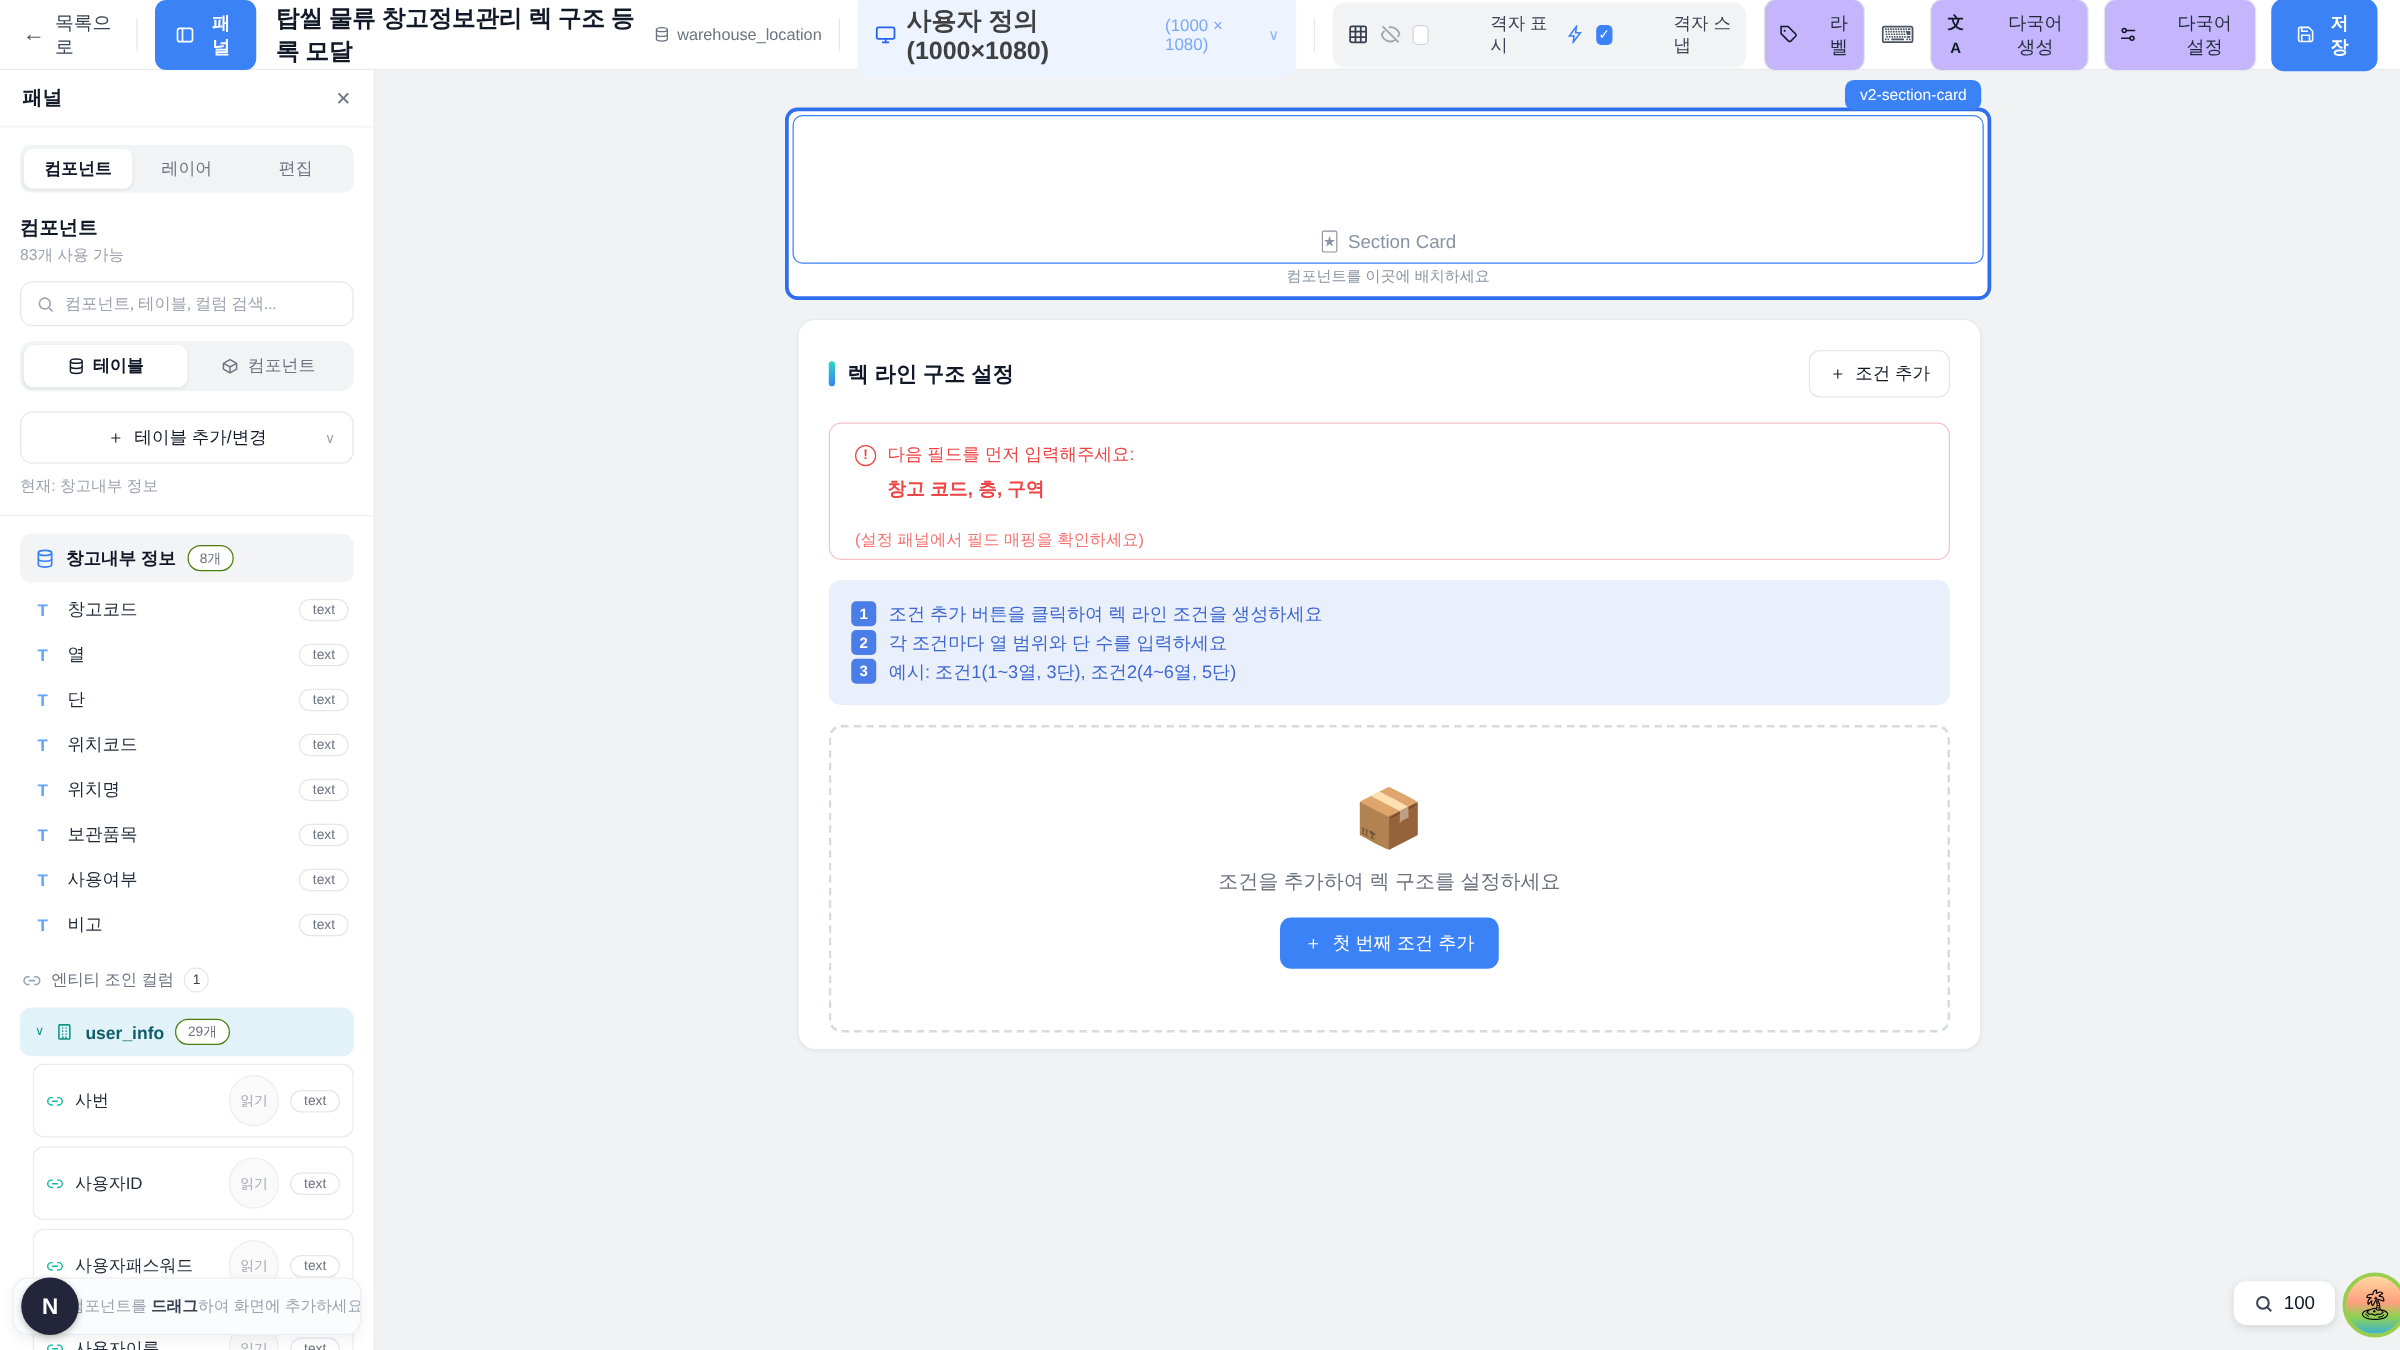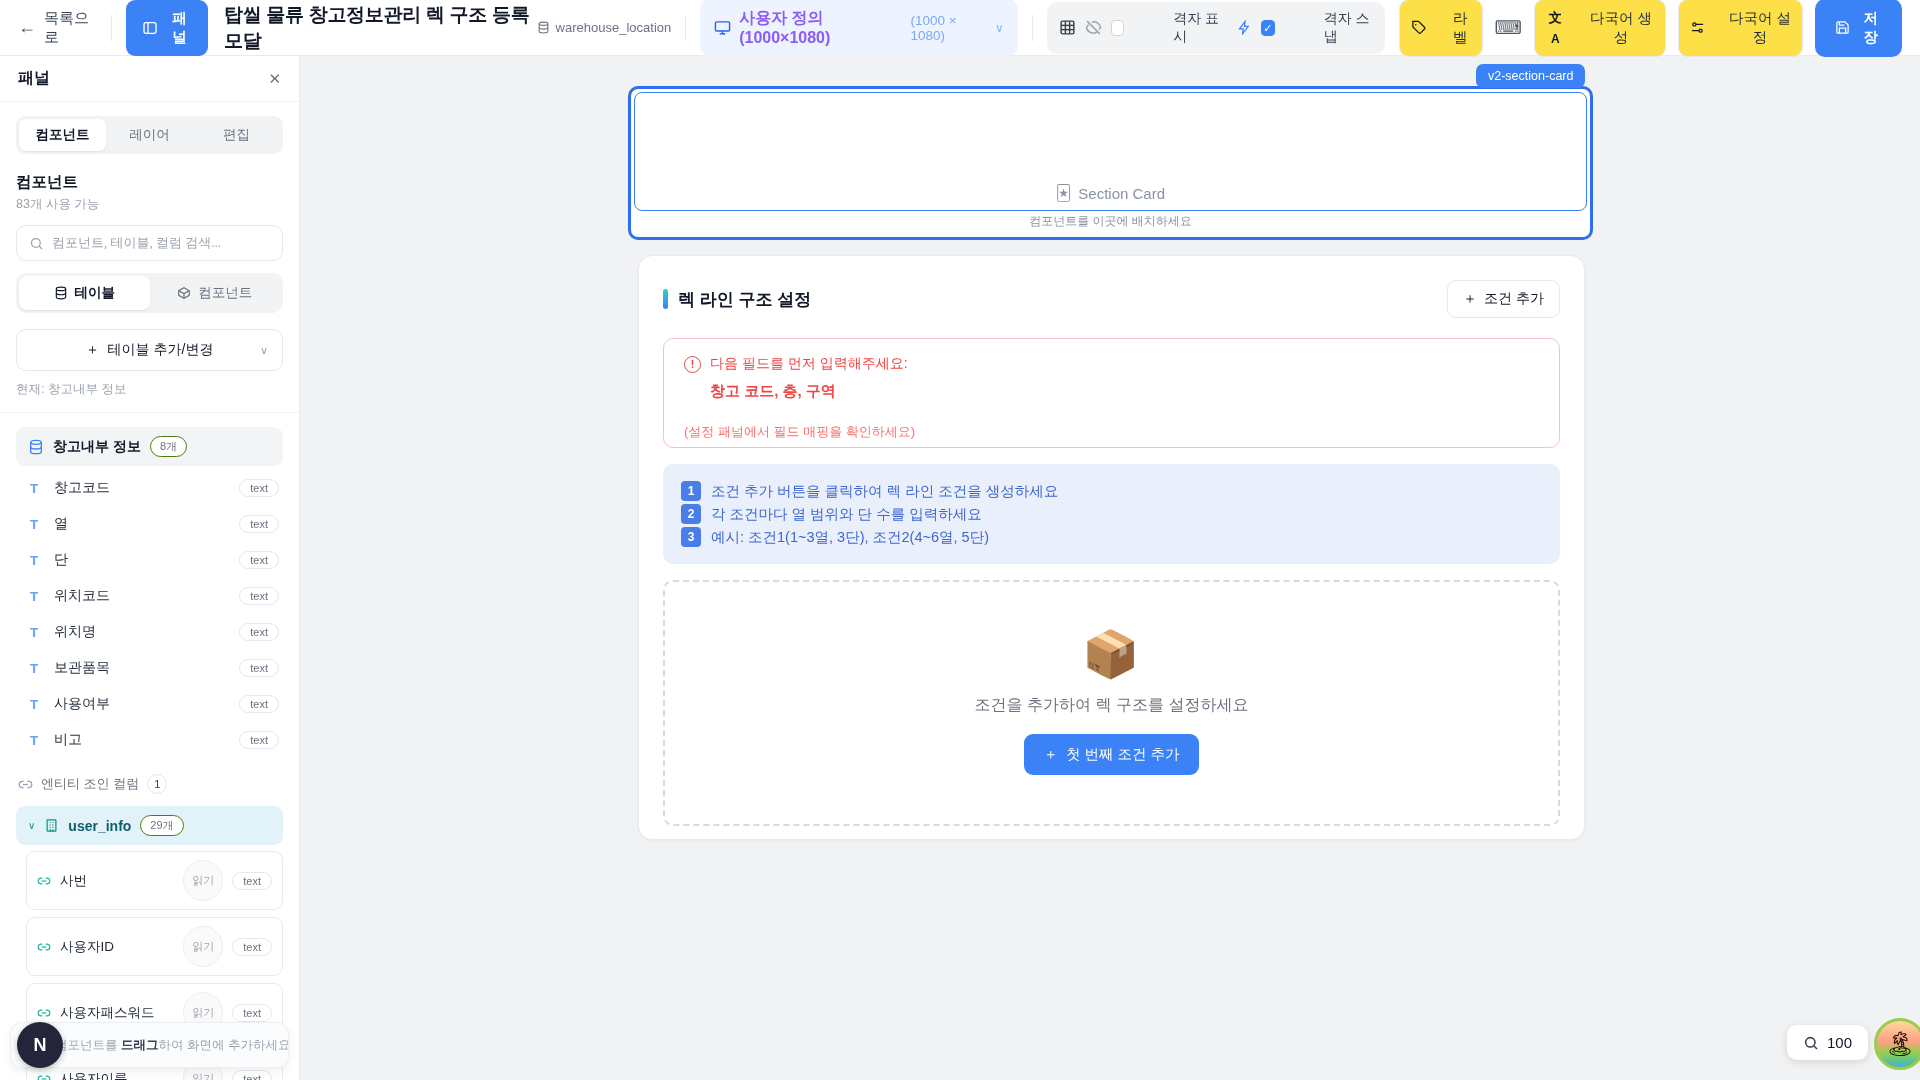--- a/index.html
+++ b/index.html
@@ -11,29 +11,29 @@
     border-bottom:1px solid #e8eaed; display:flex; align-items:center; padding:0 18px; gap:14px; z-index:30; }
   .hdr-back { display:flex; align-items:center; gap:8px; color:#374151; font-size:15px; cursor:pointer; }
   .hdr-back .arrow { font-size:18px; color:#4b5563; }
   .vdiv { width:1px; height:26px; background:#e5e7eb; }
   .btn-panel { display:flex; align-items:center; gap:9px; background:#3b82f6; color:#fff;
     border:none; border-radius:9px; padding:9px 16px; font-size:14.5px; font-weight:bold; }
   .title-block { display:flex; flex-direction:row; gap:3px; margin-left:2px; }
   .title-block .t { font-size:19px; font-weight:bold; color:#111827; letter-spacing:-0.3px; }
   .title-block .s { display:flex; align-items:center; gap:6px; font-size:13px; color:#6b7280; }
   .pill-blue { display:flex; align-items:center; gap:8px; background:#edf4ff; border-radius:10px; padding:9px 14px; }
-  .pill-blue .lbl { color:#8b5cf6; font-size:16px; font-weight:bold; }
+  .pill-blue .lbl { color:#404040; font-size:20px; font-weight:bold; }
   .pill-blue .dim { color:#7aa8f8; font-size:13.5px; }
   .pill-blue .chev { color:#8db4f9; font-size:12px; }
   .pill-gray { display:flex; align-items:center; gap:9px; background:#f1f3f5; border-radius:10px; padding:8px 12px; }
   .pill-gray .glabel { font-size:14px; color:#374151;margin-left:40px; }
   .chk { width:16px; height:16px; border-radius:4px; border:1.5px solid #d1d5db; background:#fff; }
   .chk.on { background:#3b82f6; border-color:#3b82f6; color:#fff; font-size:11px; line-height:14px; text-align:center; }
   .hdr-right { margin-left:auto; display:flex; align-items:center; gap:12px; }
-  .btn-ghost { display:flex; align-items:center; gap:24px; background:#fde047; border:1px solid #e5e7eb;
+  .btn-ghost { display:flex; align-items:center; gap:24px; background:#c4b5fd; border:1px solid #e5e7eb;
     border-radius:10px; padding:9px 11px; font-size:14.5px; color:#1f2937; }
   .icon-only { border:none; background:none; color:#4b5563; font-size:19px; display:flex; align-items:center; }
   .btn-save { display:flex; align-items:center; gap:9px; background:#3b82f6; border:none; color:#fff;
     border-radius:10px; padding:10px 20px; font-size:14.5px; font-weight:bold; }
   .tr-icon { font-size:13px; color:#111827; font-weight:bold; }
   .tr-icon .big-a { font-size:12px; }
 
   
   .sidebar { position:absolute; left:0; top:56px; width:300px; height:1024px; background:#fff;
     border-right:1px solid #e8eaed; z-index:20; }

